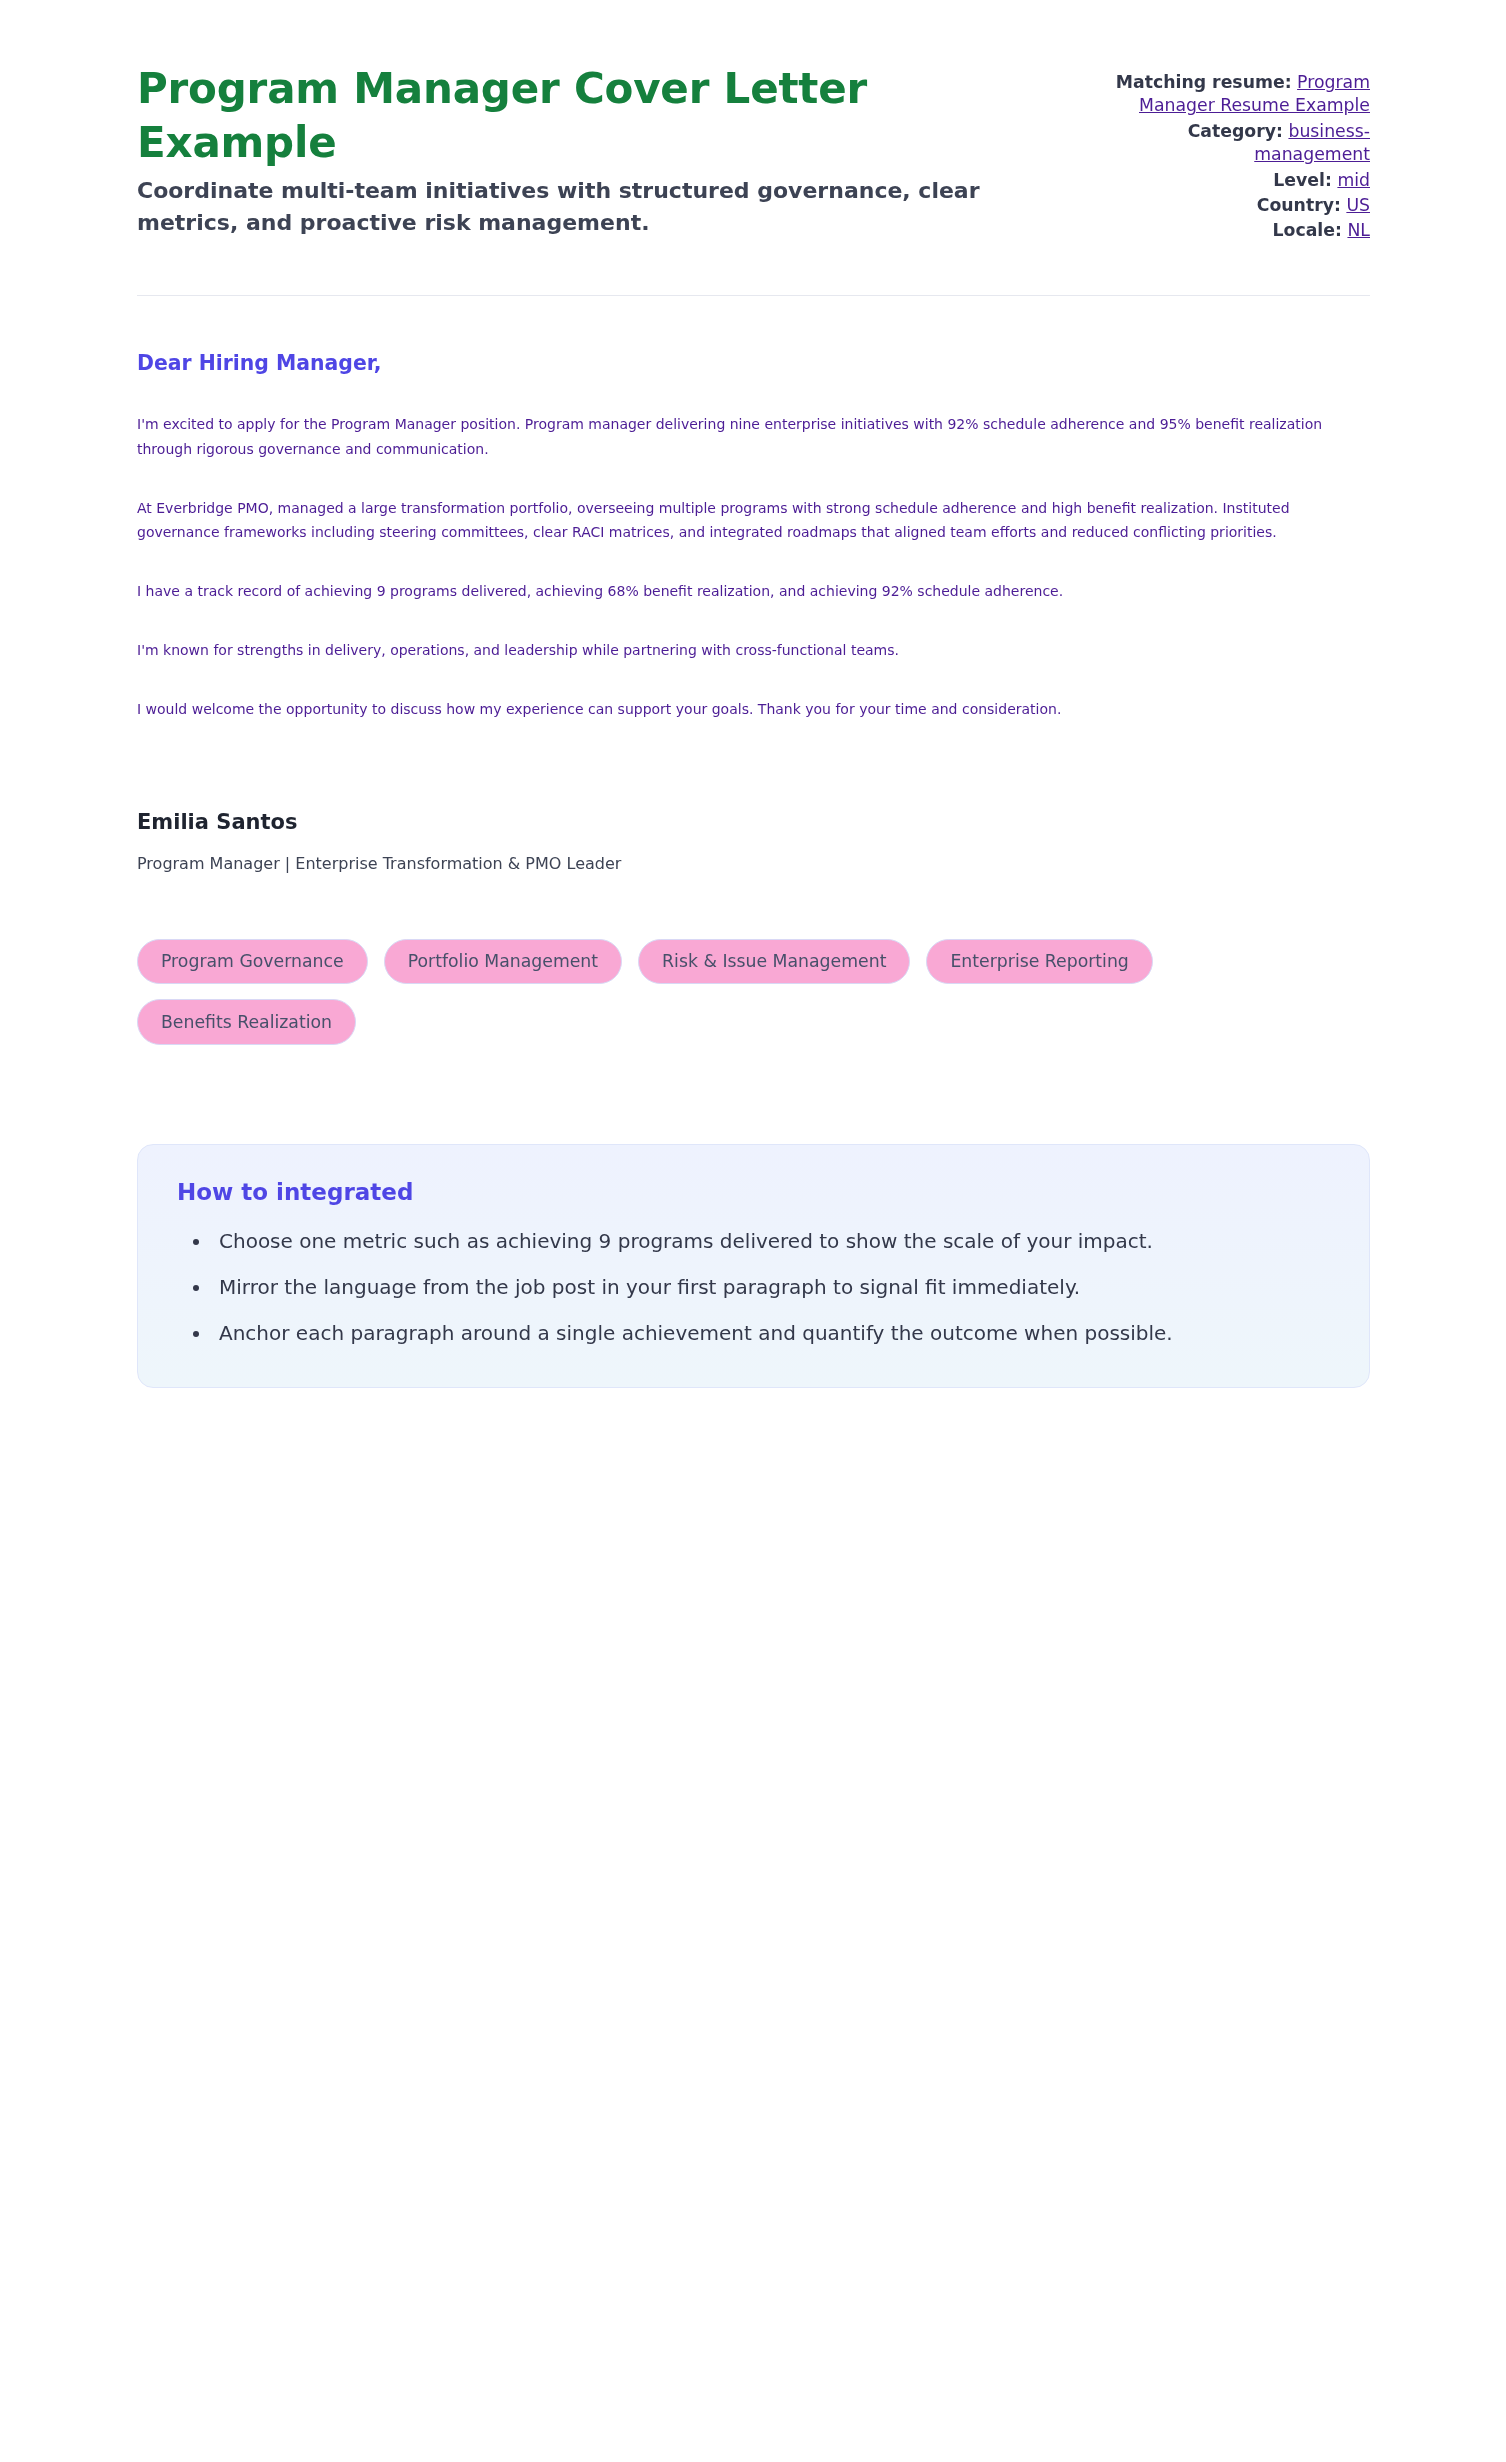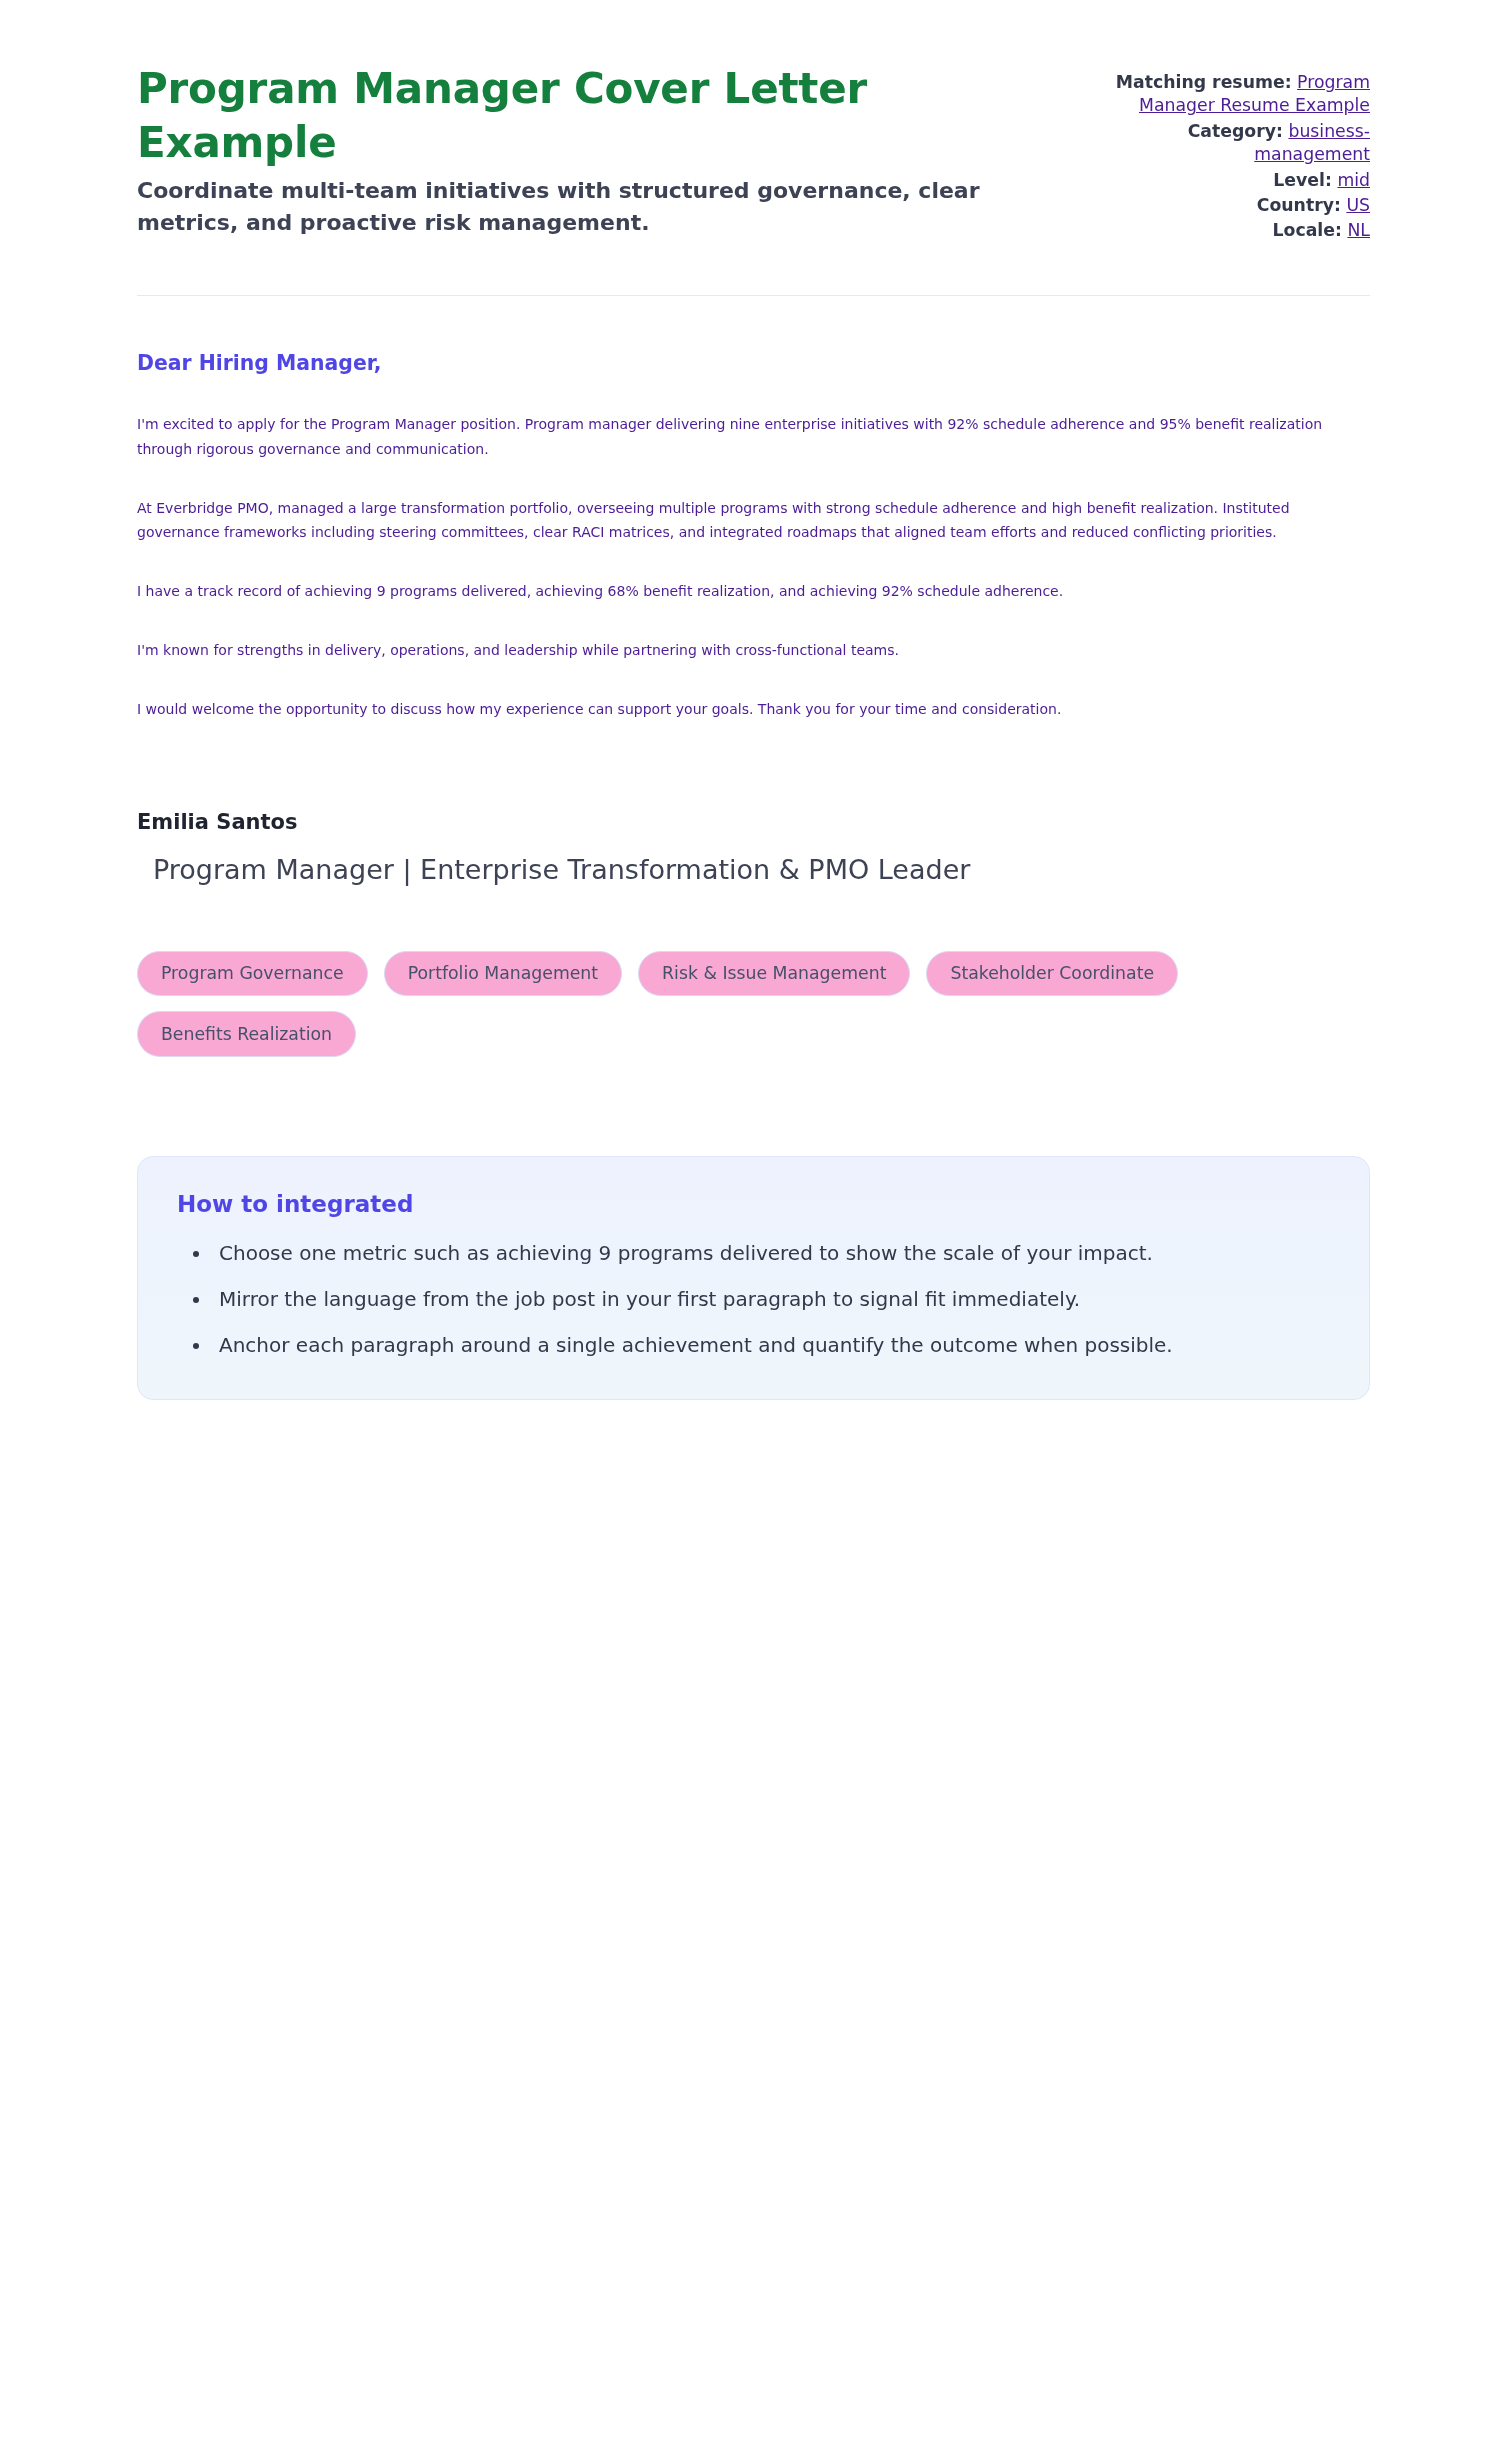--- a/index.html
+++ b/index.html
@@ -78,23 +78,23 @@
   .signature {
     margin-top: 89px;
   }
   .sig-name {
     font-size: 21px;
     font-weight: bold;
     color: #1f2430;
     margin: 0 0 19.5px 0;
   }
   .sig-role {
-    font-size: 27px;
+    font-size: 16px;
     color: #3d4354;
-    margin: 16px;
+    margin: 0;
   }
 
   
   .tags {
     display: flex;
     flex-wrap: wrap;
     gap: 15px 16px;
     margin-top: 66px;
     max-width: 1259px;
   }
@@ -183,21 +183,21 @@
     <div class="signature">
       <p class="sig-name">Emilia Santos</p>
       <p class="sig-role">Program Manager | Enterprise Transformation &amp; PMO Leader</p>
     </div>
   </div>
 
   <div class="tags">
     <span class="tag">Program Governance</span>
     <span class="tag">Portfolio Management</span>
     <span class="tag">Risk &amp; Issue Management</span>
-    <span class="tag">Stakeholder Coordinate</span>
+    <span class="tag">Enterprise Reporting</span>
     <span class="tag">Benefits Realization</span>
   </div>
 
   <div class="tip-card">
     <h2 class="tip-title">How to integrated</h2>
     <ul class="tip-list">
       <li>Choose one metric such as achieving 9 programs delivered to show the scale of your impact.</li>
       <li>Mirror the language from the job post in your first paragraph to signal fit immediately.</li>
       <li>Anchor each paragraph around a single achievement and quantify the outcome when possible.</li>
     </ul>

